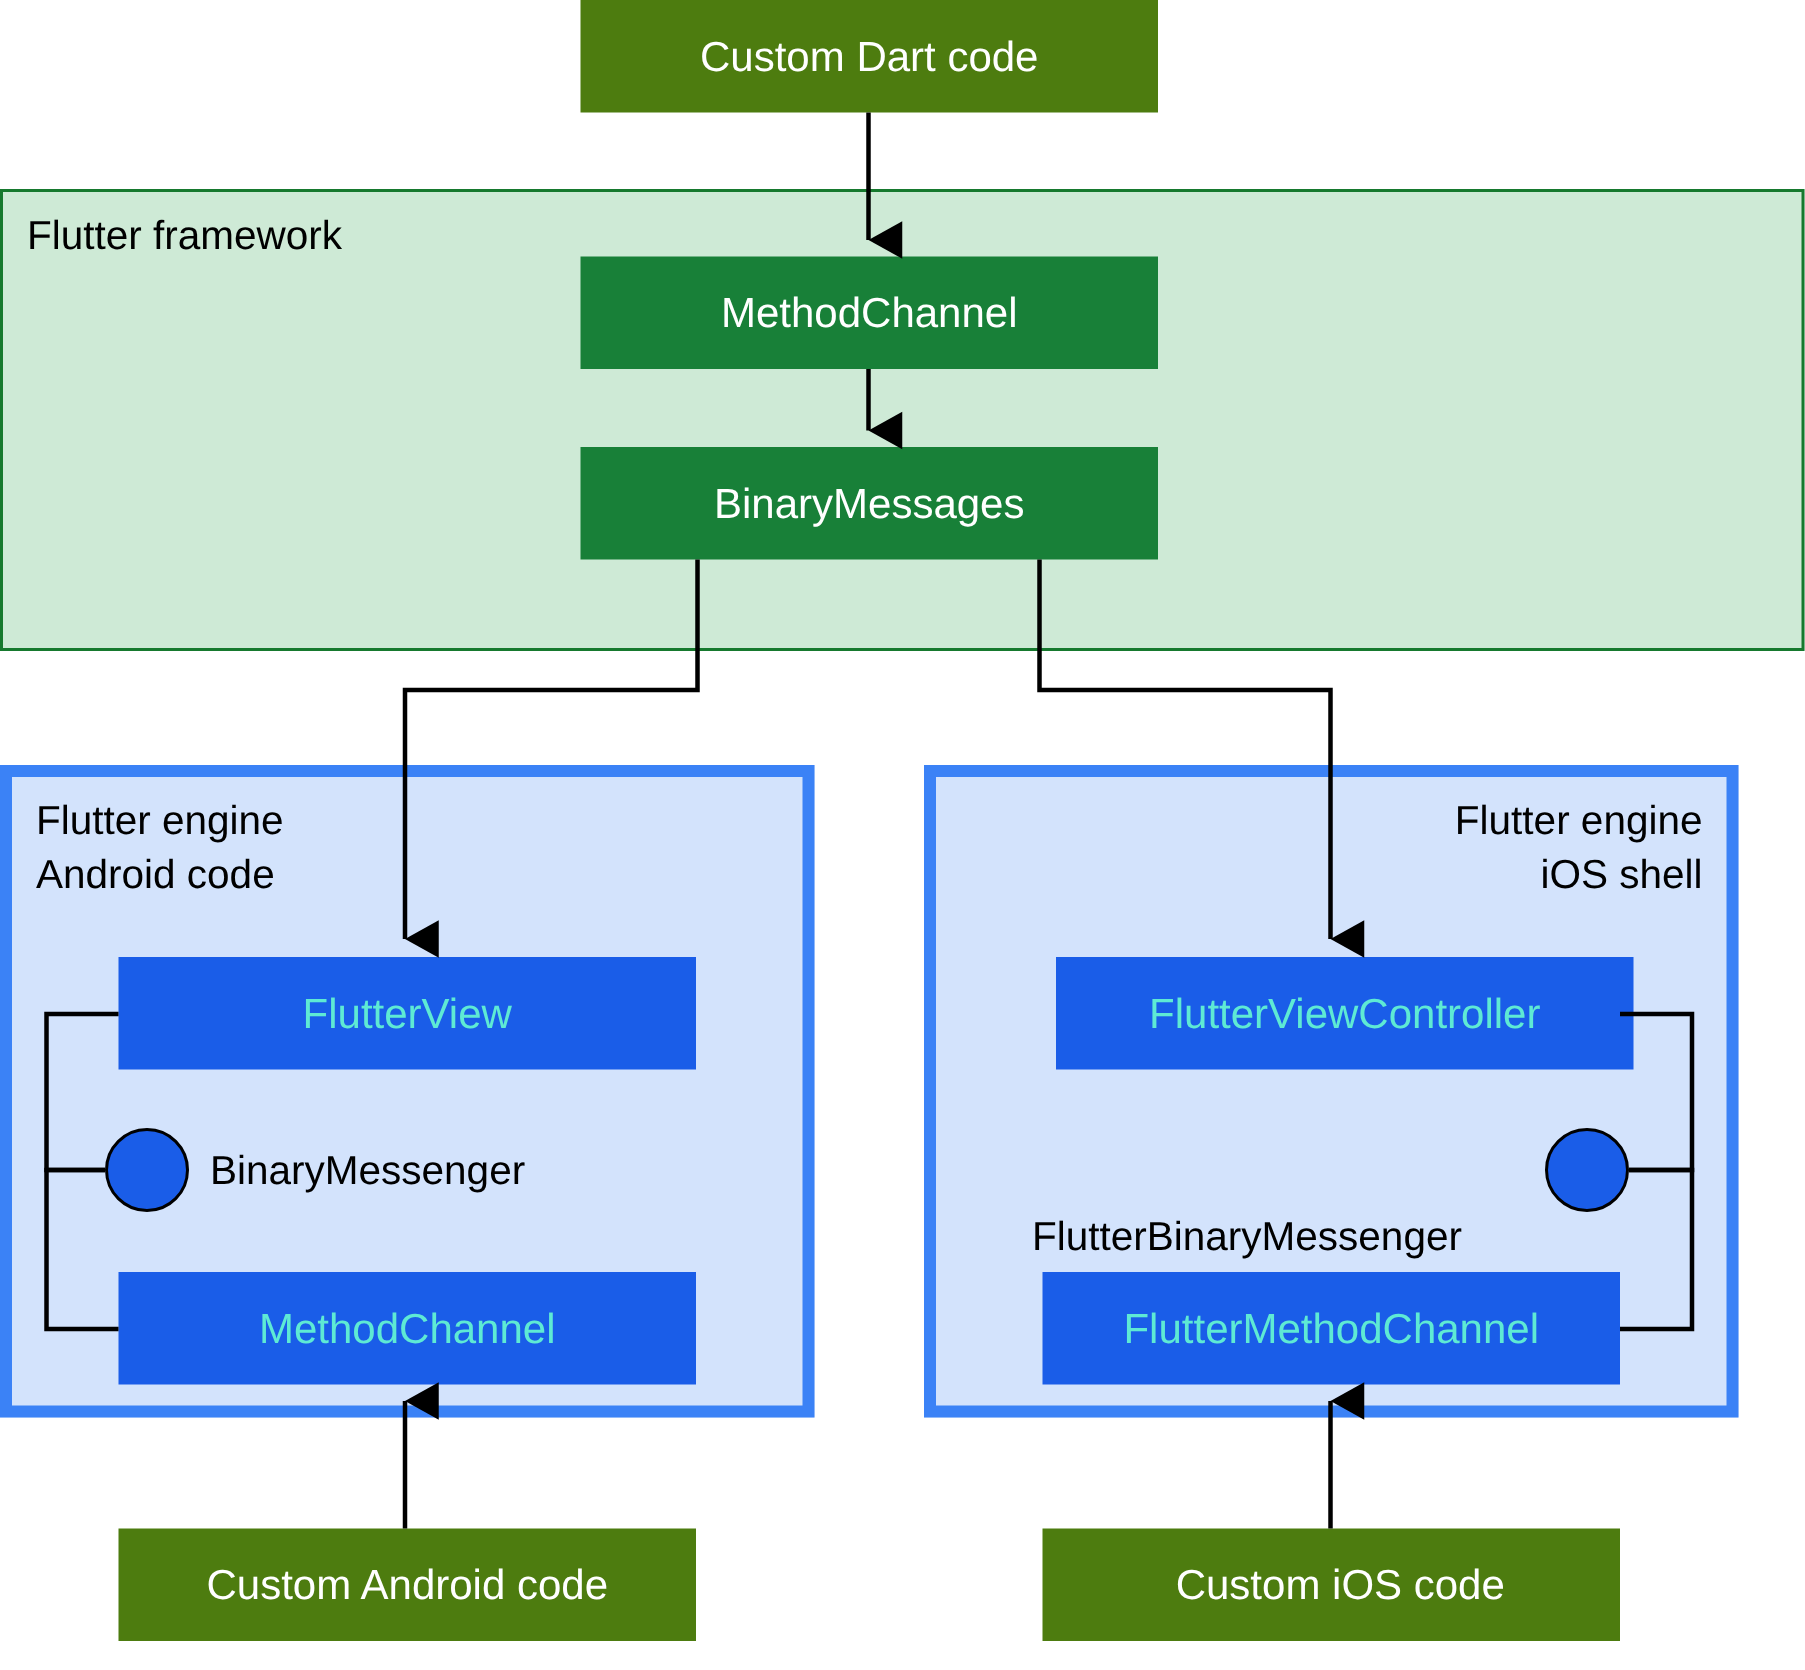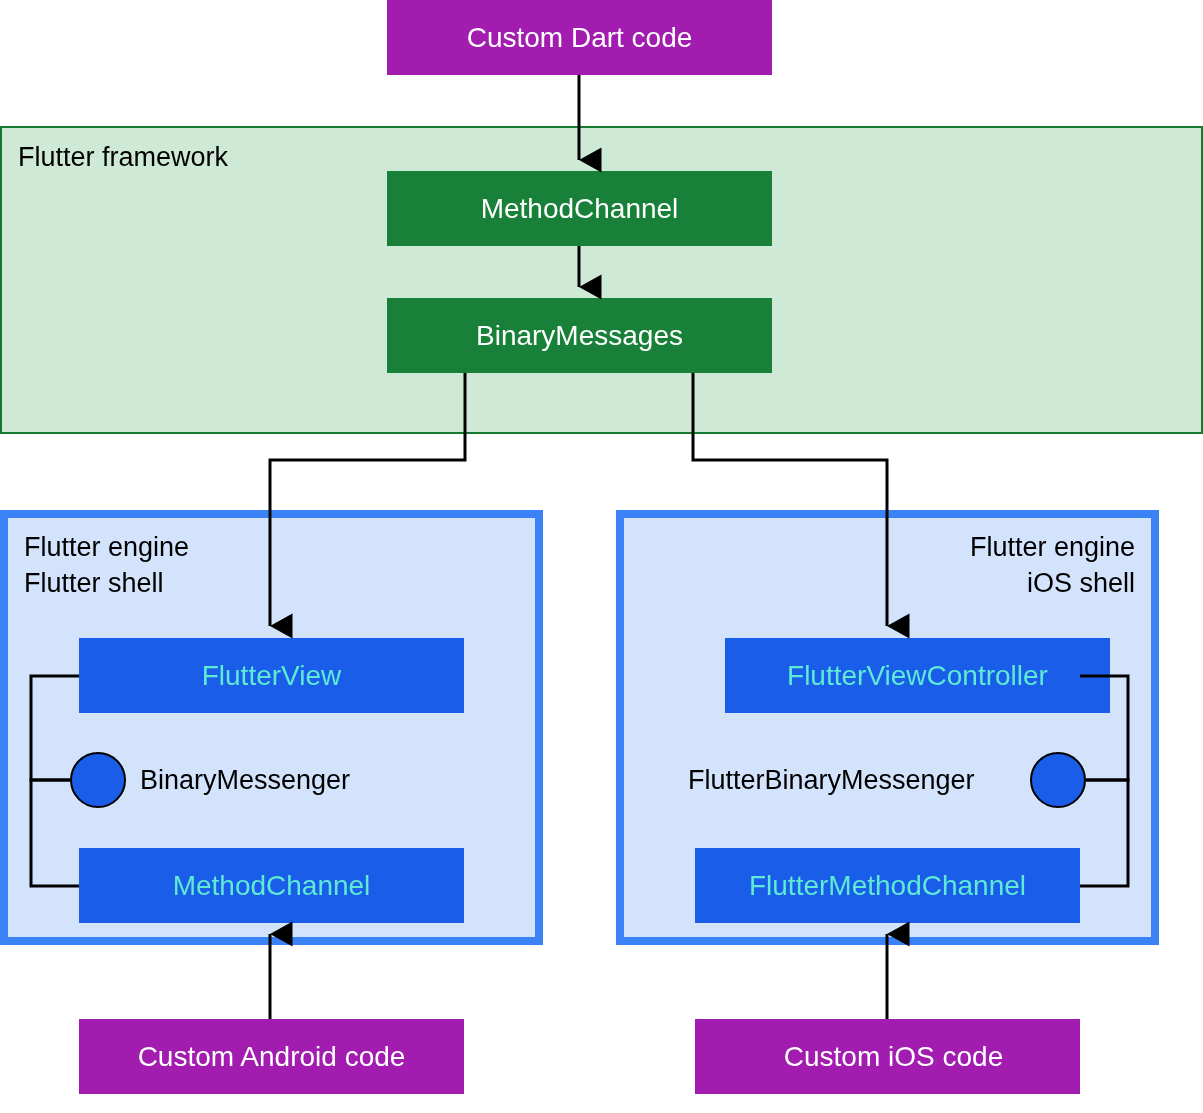--- a/index.html
+++ b/index.html
@@ -17,21 +17,21 @@
     justify-content: center;
     font-size: 27px;
   }
   .label {
     position: absolute;
     font-size: 27px;
     color: #000;
     text-align: right;
   }
   .orange {
-    background: #a21caf;
+    background: #4d7c0f;
     color: #fff;
     border: none;
     font-size: 28px;
   }
   .green-container {
     position: absolute;
     background: #ceead6;
     border: 2px solid #16792e;
   }
   .green {
@@ -73,43 +73,43 @@
 <div class="green-container" style="left:0px; top:126px; width:1203px; height:308px;">
   <div class="label" style="left:16px; top:14px;">Flutter framework</div>
 </div>
 
 <div class="box green" style="left:387px; top:171px; width:385px; height:75px;">MethodChannel</div>
 
 <div class="box green" style="left:387px; top:298px; width:385px; height:75px;">BinaryMessages</div>
 
 <div class="blue-container" style="left:0px; top:510px; width:543px; height:435px;">
   <div class="label" style="left:16px; top:14px;">Flutter engine</div>
-  <div class="label" style="left:16px; top:50px;">Flutter shell</div>
+  <div class="label" style="left:16px; top:50px;">Android code</div>
 </div>
 
 <div class="blue-container" style="left:616px; top:510px; width:543px; height:435px;">
   <div class="label" style="right:16px; top:14px; text-align:right;">Flutter engine</div>
   <div class="label" style="right:16px; top:50px; text-align:right;">iOS shell</div>
 </div>
 
 <div class="box blue" style="left:79px; top:638px; width:385px; height:75px;">FlutterView</div>
 
 <div class="box blue" style="left:79px; top:848px; width:385px; height:75px;">MethodChannel</div>
 
 <div class="circle" style="left:70px; top:752px;"></div>
 
 <div class="label" style="left:140px; top:765px;">BinaryMessenger</div>
 
-<div class="box blue" style="left:725px; top:638px; width:385px; height:75px;">FlutterViewController</div>
+<div class="box blue" style="left:704px; top:638px; width:385px; height:75px;">FlutterViewController</div>
 
 <div class="box blue" style="left:695px; top:848px; width:385px; height:75px;">FlutterMethodChannel</div>
 
 <div class="circle" style="left:1030px; top:752px;"></div>
 
-<div class="label" style="left:688px; top:765px;">FlutterBinaryMessenger</div>
+<div class="label" style="left:688px; top:809px;">FlutterBinaryMessenger</div>
 
 <div class="box orange" style="left:79px; top:1019px; width:385px; height:75px;">Custom Android code</div>
 
 <div class="box orange" style="left:695px; top:1019px; width:385px; height:75px;padding-left:12px;">Custom iOS code</div>
 
 <svg class="arrows">
   <defs>
     <marker id="arrow-dn" viewBox="0 0 12 12" refX="6" refY="10" markerWidth="10" markerHeight="10" orient="auto">
       <path d="M1 1 L6 10 L11 1 Z" fill="#000"></path>
     </marker>

